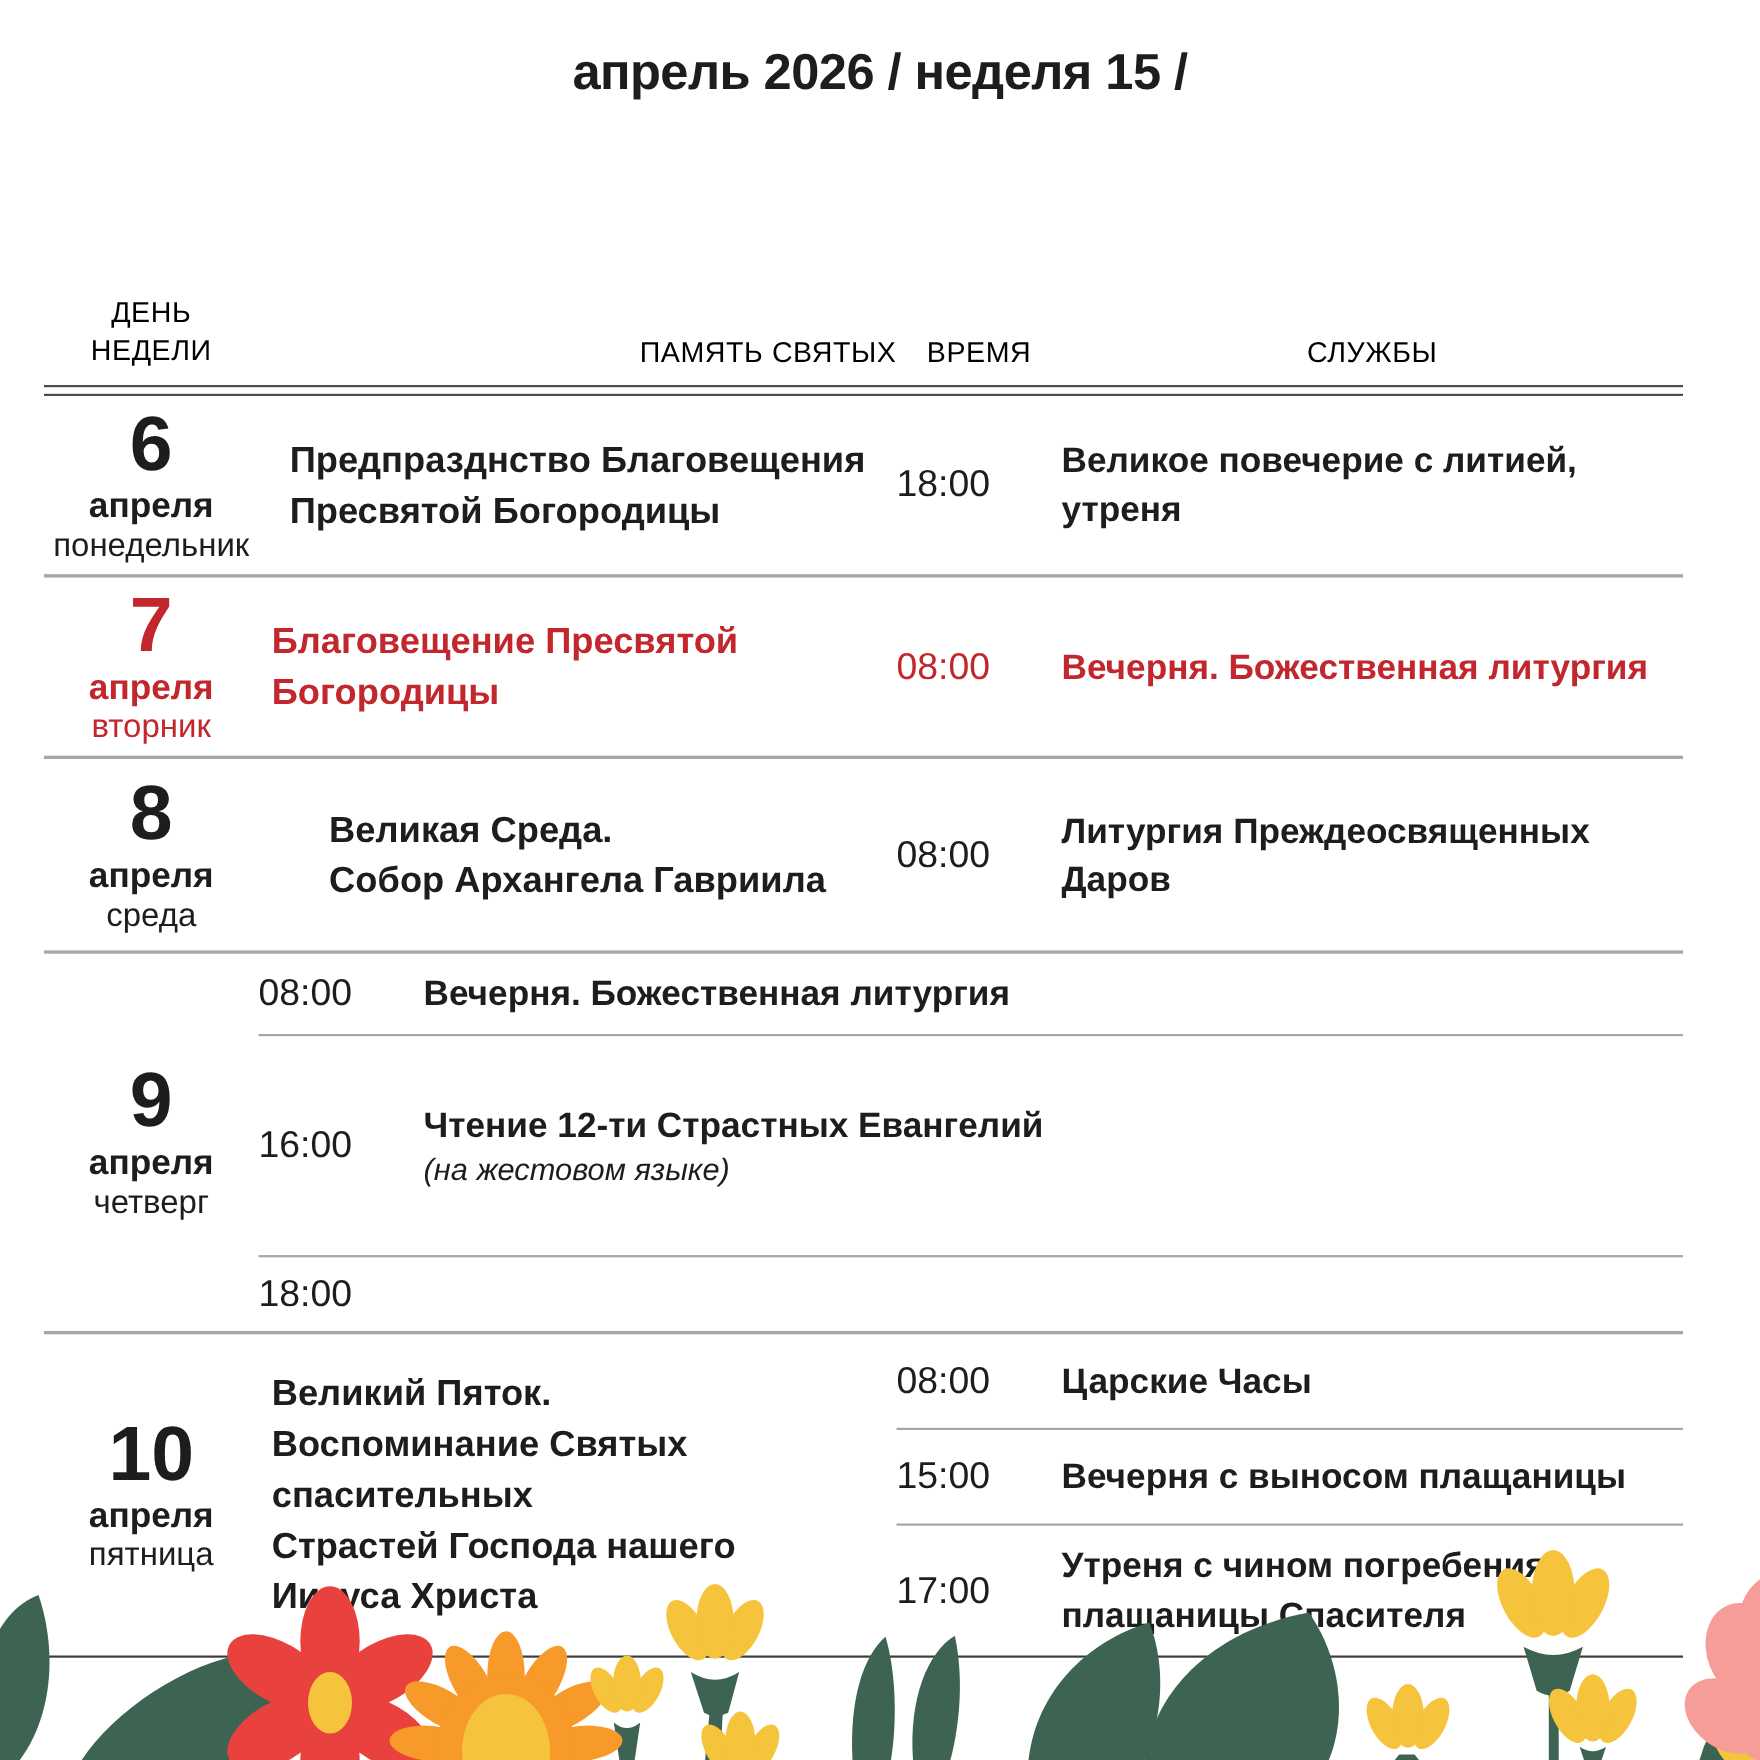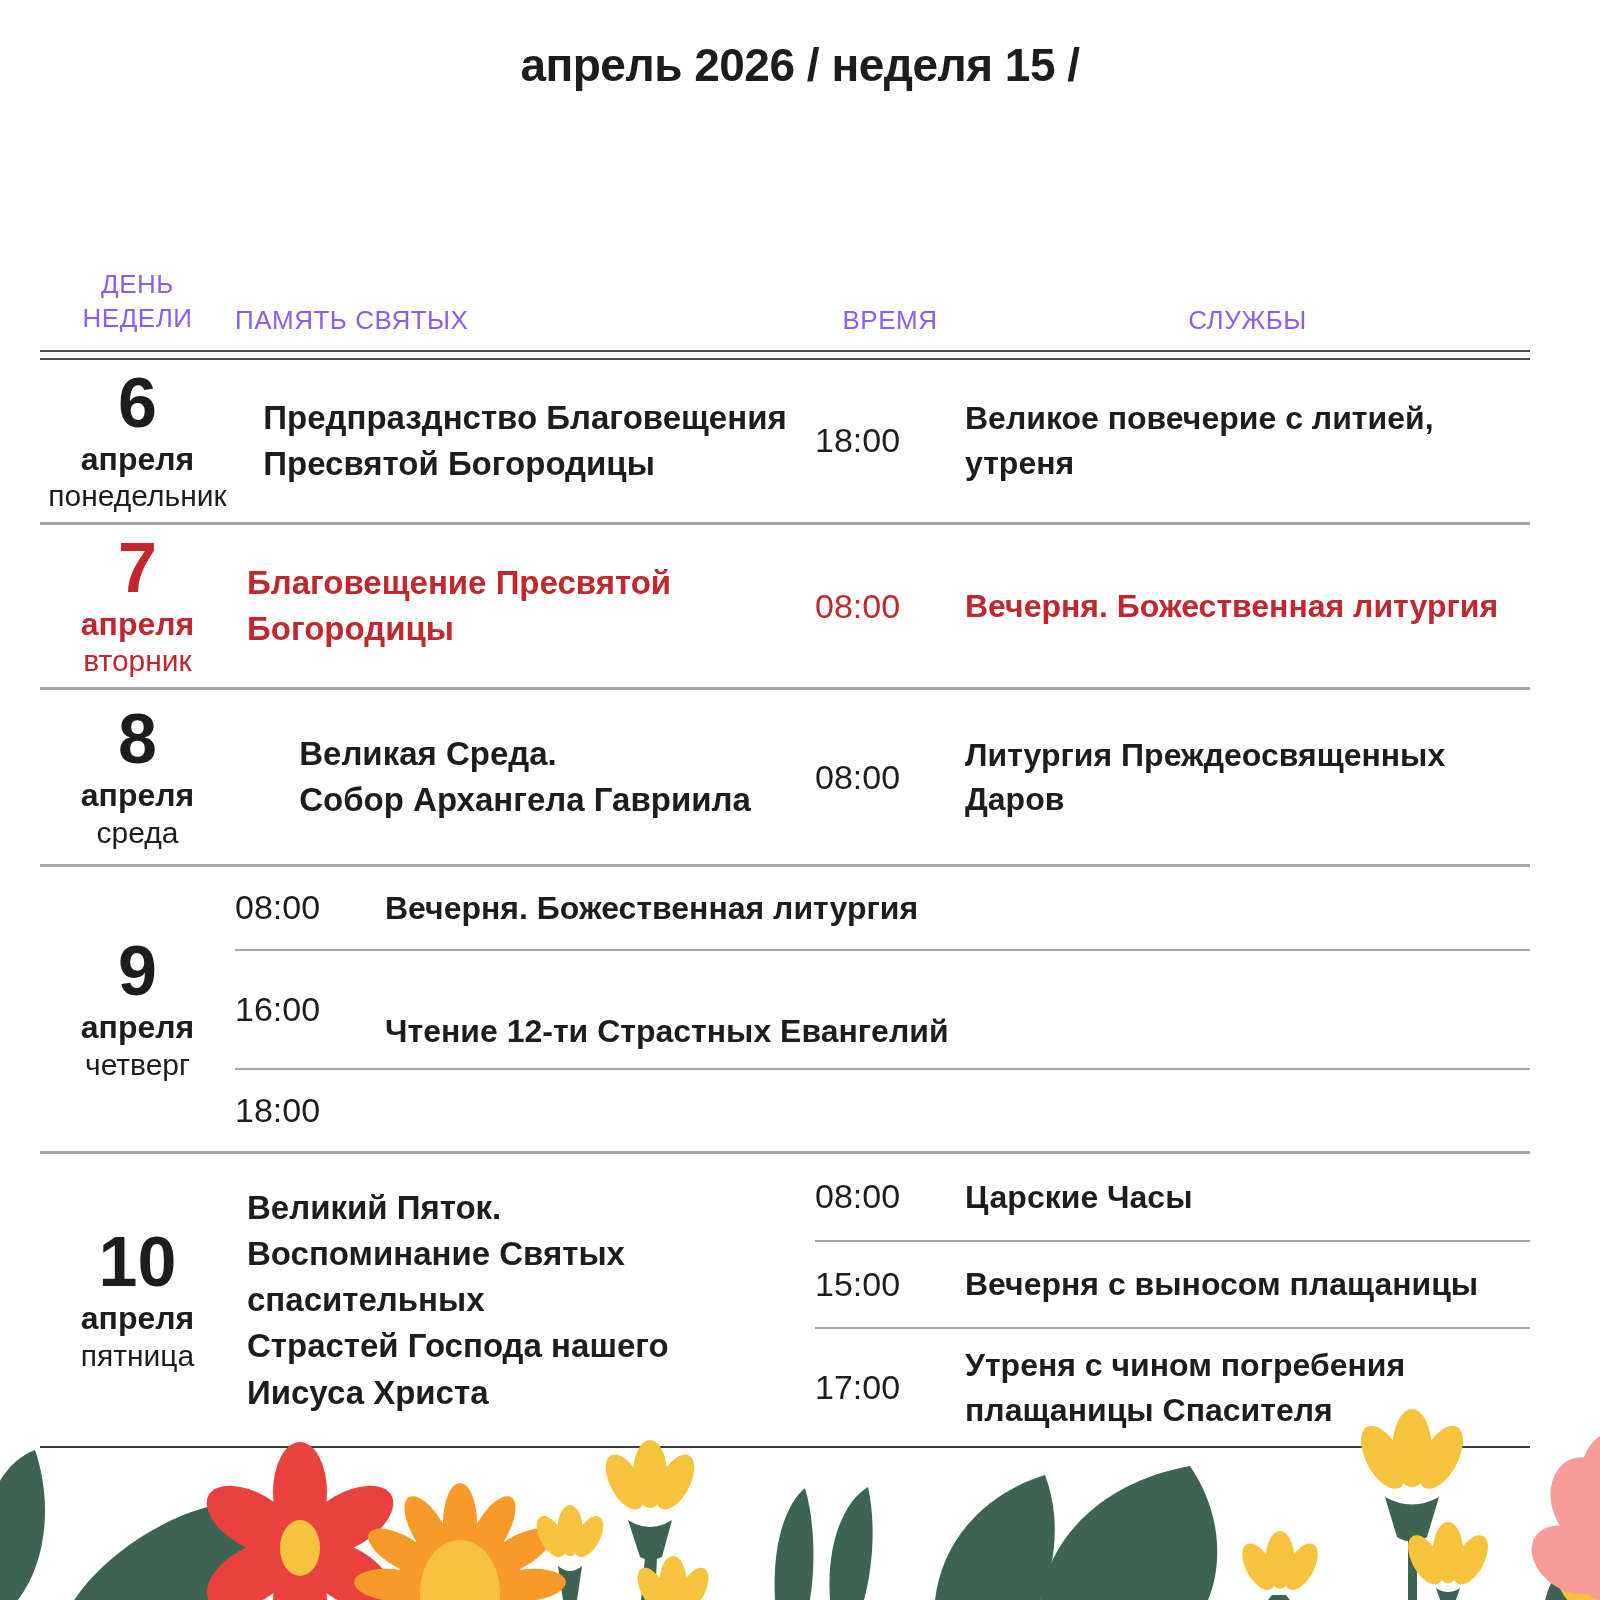--- a/index.html
+++ b/index.html
@@ -10,23 +10,23 @@
     font-family:"Liberation Sans", sans-serif;
   }
   .title {
     position:absolute; top:38px; left:0; width:1600px;
     text-align:center; font-size:46px; font-weight:700; letter-spacing:-0.5px;
   }
   .table { position:absolute; top:268px; left:40px; width:1490px; }
 
   
   .thead { display:flex; align-items:flex-end; padding-bottom:14px; border-bottom:2px solid #4d4d4d; }
-  .th { font-size:26px; font-weight:400; letter-spacing:0.5px; color:#8b5cf6; }
+  .th { font-size:26px; font-weight:400; letter-spacing:0.5px; color:#000000; }
   .th-day      { width:195px; text-align:center; line-height:1.3; white-space:pre-line; }
-  .th-saints   { width:580px; text-align:left; }
+  .th-saints   { width:580px; text-align:right; }
   .th-time     { width:150px; text-align:center; }
   .th-services { flex:1; text-align:center; }
   .double-gap { height:8px; border-bottom:2px solid #4d4d4d; }
 
   
   .day-row { display:flex; align-items:stretch; border-bottom:3px solid #a6a6a6; }
   .day-row.h1 { min-height:164px; }
   .day-row.h2 { min-height:163px; }
   .day-row.h3 { min-height:177px; }
   .day-row.h4 { min-height:287px; }
@@ -128,20 +128,21 @@
       </div>
       <div class="cell-services">
         <div class="service">
           <div class="service-time">08:00</div>
           <div class="service-name">Вечерня. Божественная литургия</div>
         </div>
         <div class="service">
           <div class="service-time">16:00</div>
           <div class="service-name">
             <span>Чтение 12-ти Страстных Евангелий</span>
+            <div class="service-note">(на жестовом языке)</div>
           </div>
         </div>
         <div class="service">
           <div class="service-time">18:00</div>
         </div>
       </div>
     </section>
 
     <section class="day-row h5">
       <div class="cell-day">

